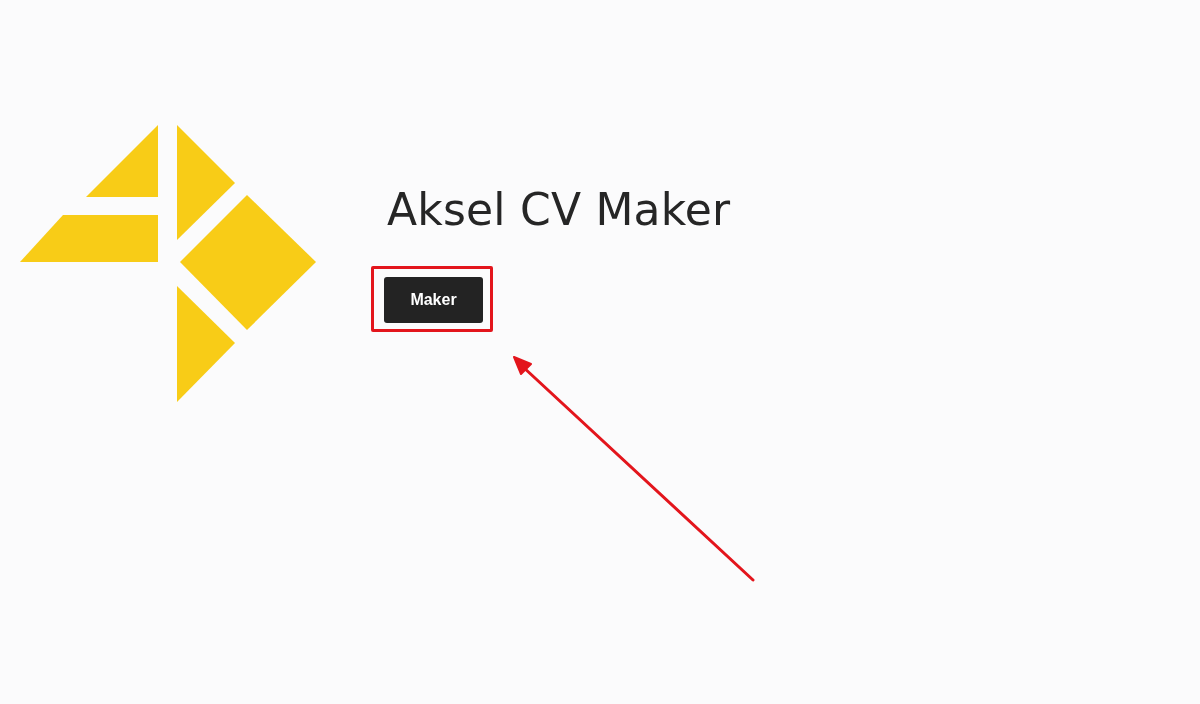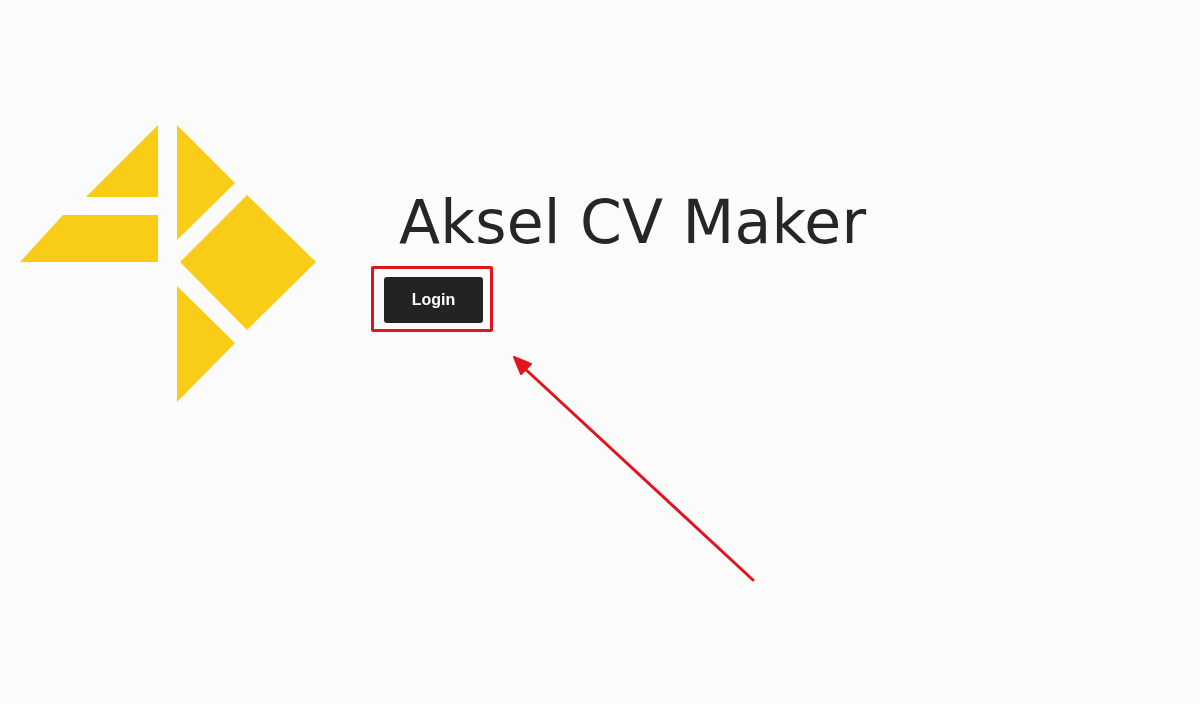--- a/index.html
+++ b/index.html
@@ -21,24 +21,24 @@
       position: absolute;
       left: 0;
       top: 0;
       width: 340px;
       height: 420px;
     }
     .title {
       position: absolute;
       left: 383px;
       top: 178px;
-      margin: 16px;
+      margin: 4px;
       font-family: "DejaVu Sans", "Liberation Sans", sans-serif;
       font-weight: normal;
-      font-size: 60px;
+      font-size: 44px;
       line-height: 56px;
       letter-spacing: 0.2px;
       color: #262626;
       white-space: nowrap;
     }
     .highlight-box {
       position: absolute;
       left: 371px;
       top: 266px;
       width: 116px;
@@ -87,20 +87,20 @@
       <polygon points="177,125 235,183 177,240"></polygon>
       <polygon points="247,195 316,262 247,330 180,262"></polygon>
       <polygon points="177,286 235,343 177,402"></polygon>
     </g>
   </svg>
 
   <h1 class="title">Aksel CV Maker</h1>
 
   <div class="highlight-box"></div>
 
-  <button class="login-button">Login</button>
+  <button class="login-button">Maker</button>
 
   <svg class="annotation-arrow" viewBox="0 0 1200 704" xmlns="http://www.w3.org/2000/svg">
     <line x1="753" y1="580" x2="522" y2="366" stroke="#e3151c" stroke-width="3" stroke-linecap="round"></line>
     <polygon points="514,357 531,364 521,374" fill="#e3151c" stroke="#e3151c" stroke-width="2" stroke-linejoin="round"></polygon>
   </svg>
 
 </div>
 
 </body></html>

